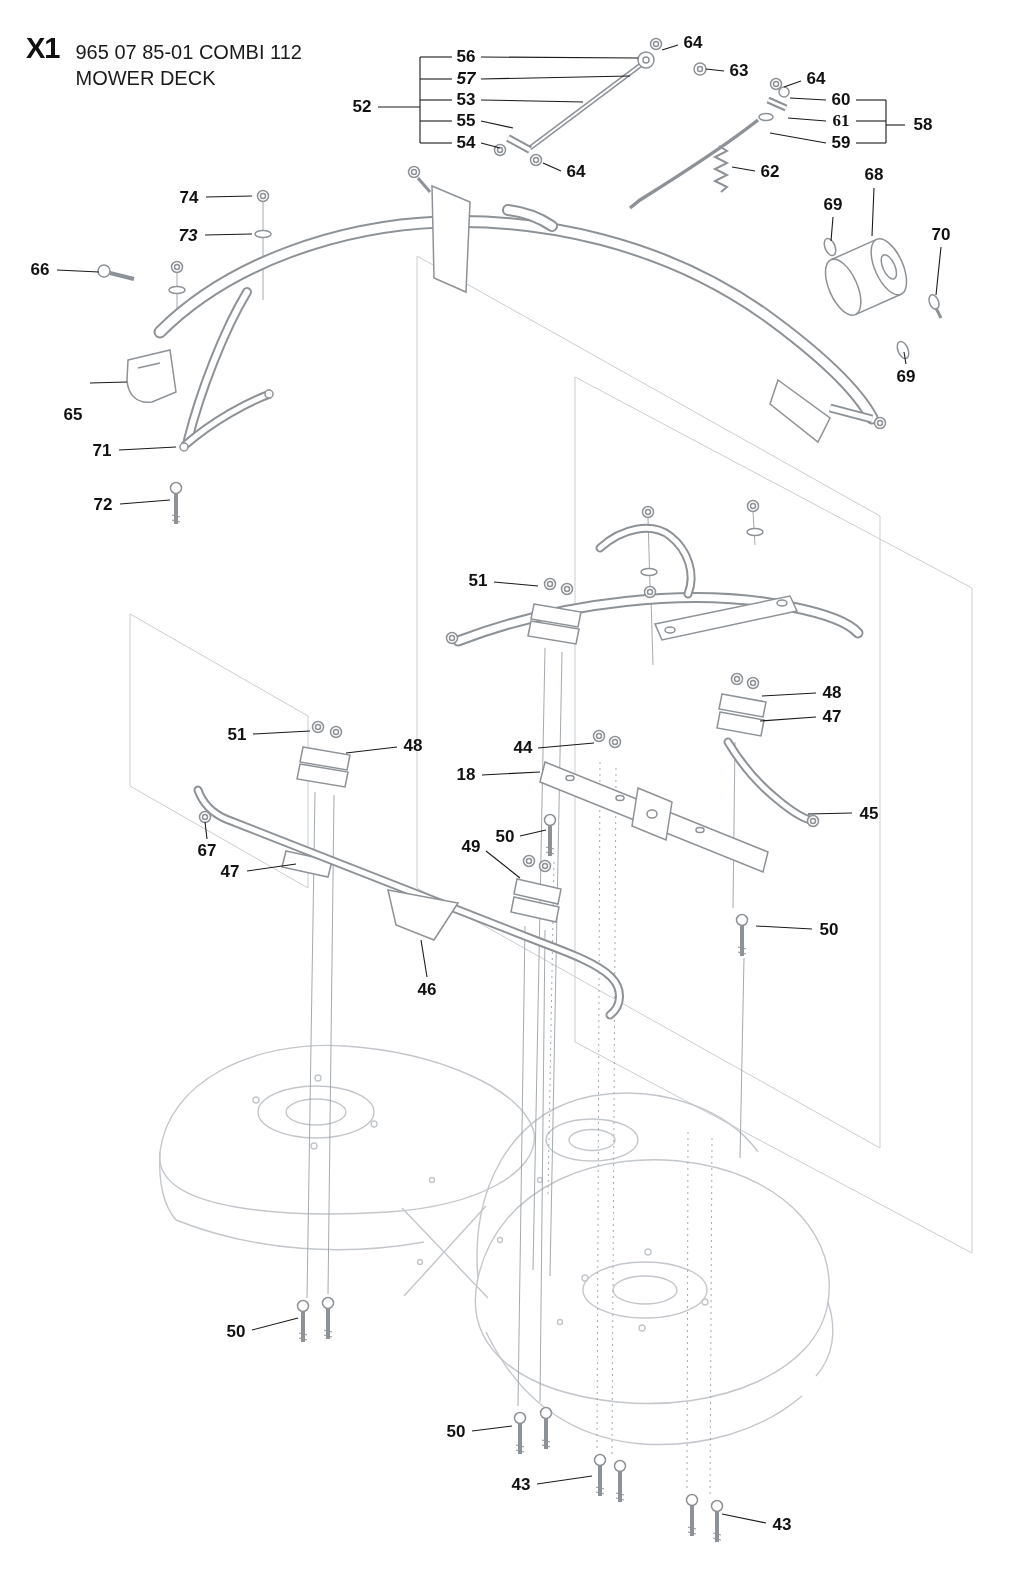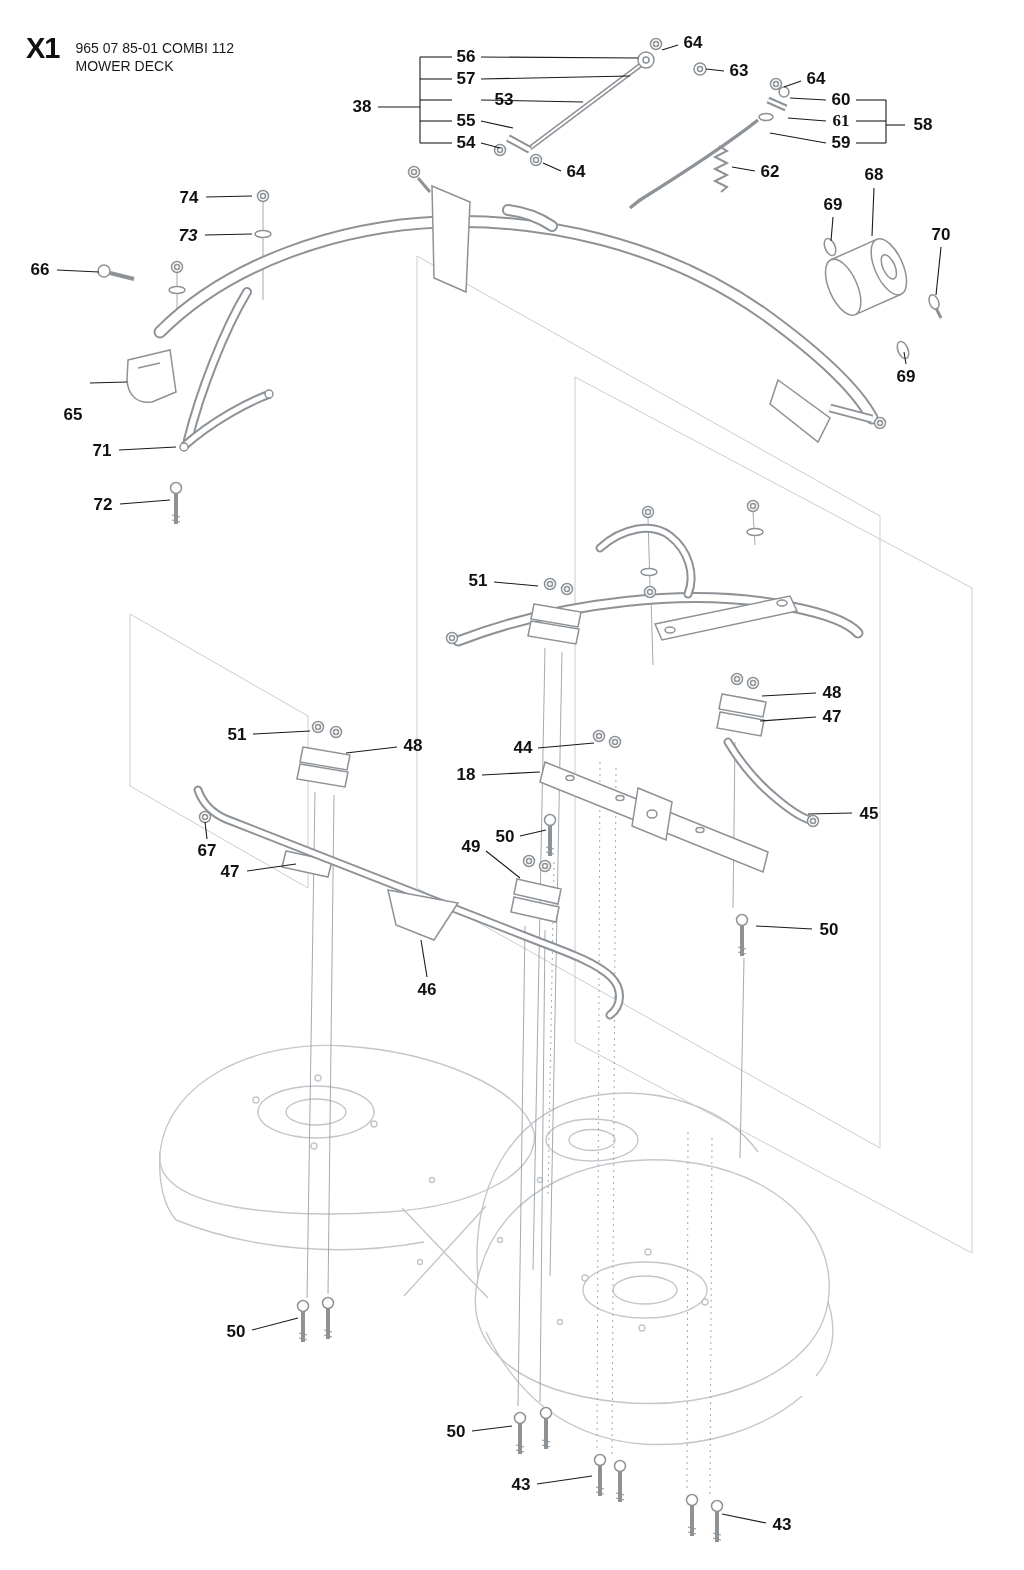--- a/index.html
+++ b/index.html
@@ -11,21 +11,21 @@
     color:#111;
   }
   .page { position:absolute; inset:0; background:#fff; }
   .art  { position:absolute; left:0; top:0; }
   .title-block {
     position:absolute; left:26px; top:36px;
     display:flex; gap:16px; align-items:flex-start;
   }
   .fig-code { font-size:29px; font-weight:bold; line-height:0.85; letter-spacing:-1px; }
   .title-lines { padding-top:3px; }
-  .part-number, .deck-name { font-size:14px; line-height:1.3; color:#1a1a1a; }
+  .part-number, .deck-name { font-size:20px; line-height:1.3; color:#1a1a1a; }
   .callout {
     position:absolute; transform:translate(-50%,-50%);
     font-size:17px; font-weight:bold; color:#111; white-space:nowrap;
   }
 </style>
 </head>
 <body>
 
 <div class="page">
 
@@ -329,25 +329,25 @@
     <div class="title-lines">
       <div class="part-number">965 07 85-01 COMBI 112</div>
       <div class="deck-name">MOWER DECK</div>
     </div>
   </div>
 
   <div>
       <div class="callout" style="left: 693px; top: 43px;">64</div>
       <div class="callout" style="left: 466px; top: 57px;">56</div>
       <div class="callout" style="left: 739px; top: 71px;">63</div>
-      <div class="callout" style="left: 466px; top: 79px;">57</div>
+      <div class="callout" style="left: 466px; top: 79px; font-style: italic;">57</div>
       <div class="callout" style="left: 816px; top: 79px;">64</div>
-      <div class="callout" style="left: 466px; top: 100px; margin-left: 38px;">53</div>
+      <div class="callout" style="left: 466px; top: 100px;">53</div>
       <div class="callout" style="left: 841px; top: 100px;">60</div>
-      <div class="callout" style="left: 362px; top: 107px;">38</div>
+      <div class="callout" style="left: 362px; top: 107px;">52</div>
       <div class="callout" style="left: 466px; top: 121px;">55</div>
       <div class="callout" style="left: 841px; top: 121px; font-family: Liberation Serif, serif;">61</div>
       <div class="callout" style="left: 923px; top: 125px;">58</div>
       <div class="callout" style="left: 466px; top: 143px;">54</div>
       <div class="callout" style="left: 841px; top: 143px;">59</div>
       <div class="callout" style="left: 576px; top: 172px;">64</div>
       <div class="callout" style="left: 770px; top: 172px;">62</div>
       <div class="callout" style="left: 874px; top: 175px;">68</div>
       <div class="callout" style="left: 189px; top: 198px; text-align: right;">74</div>
       <div class="callout" style="left: 833px; top: 205px;">69</div>

